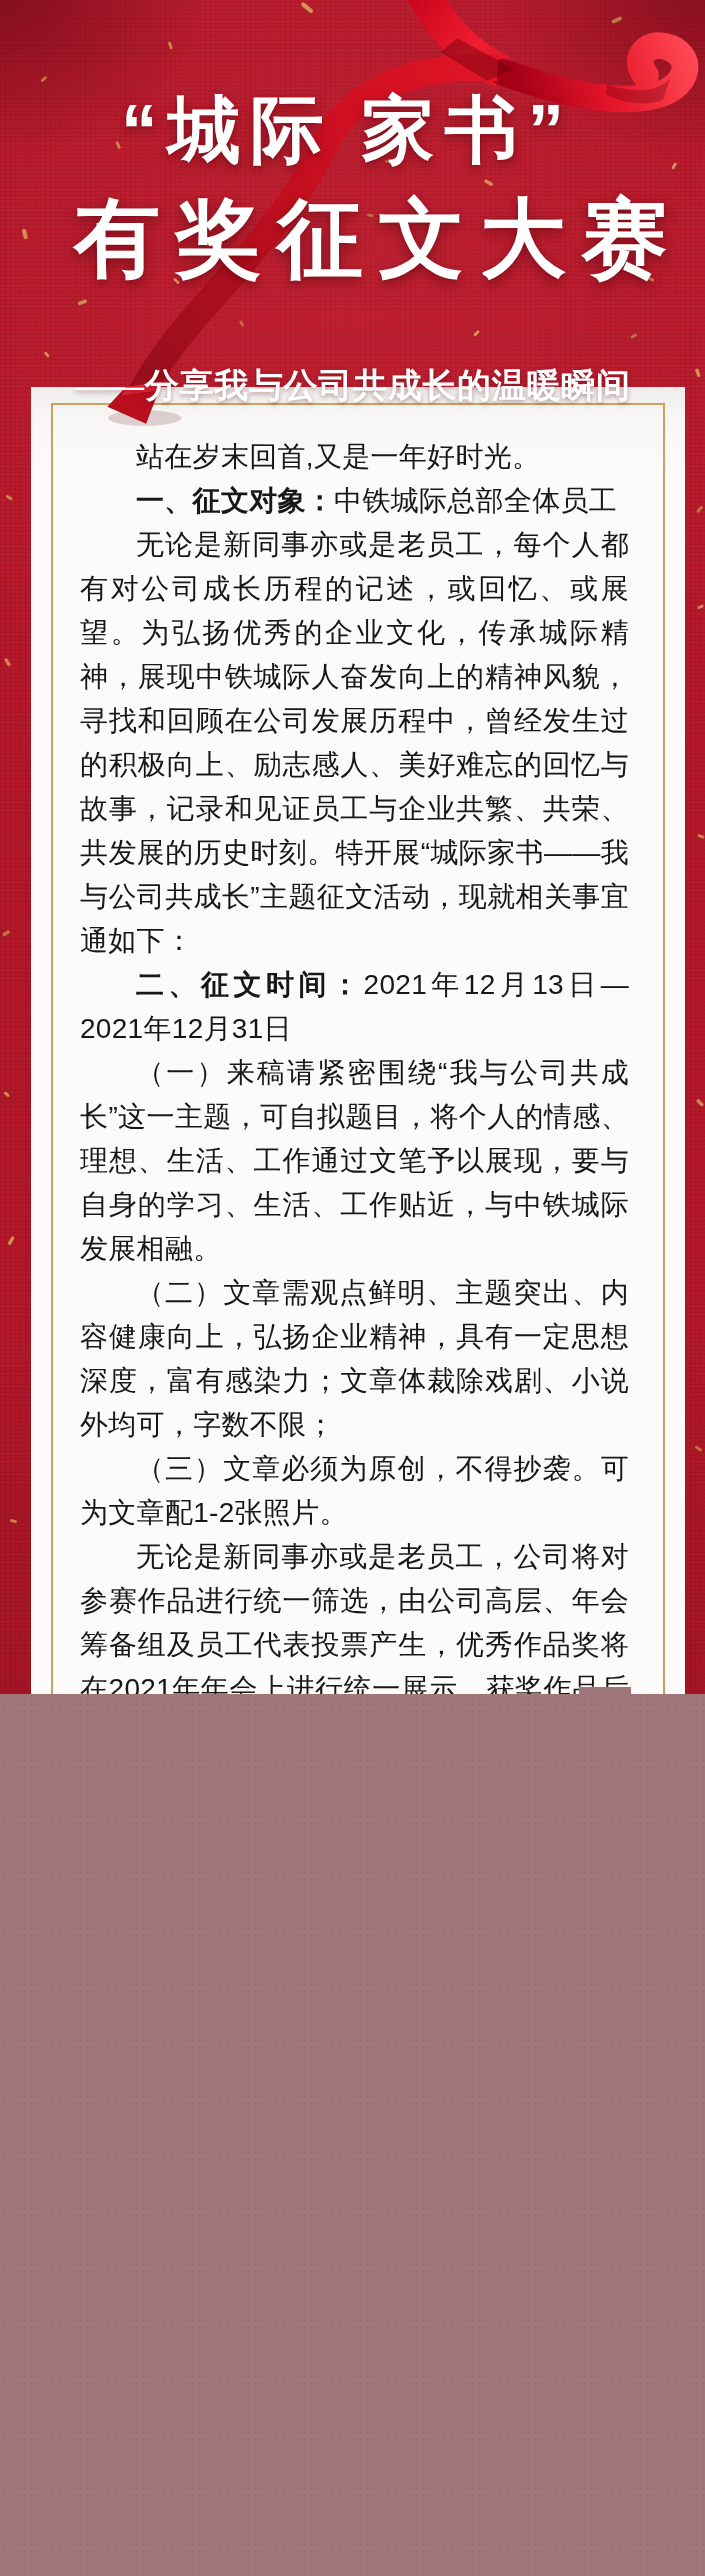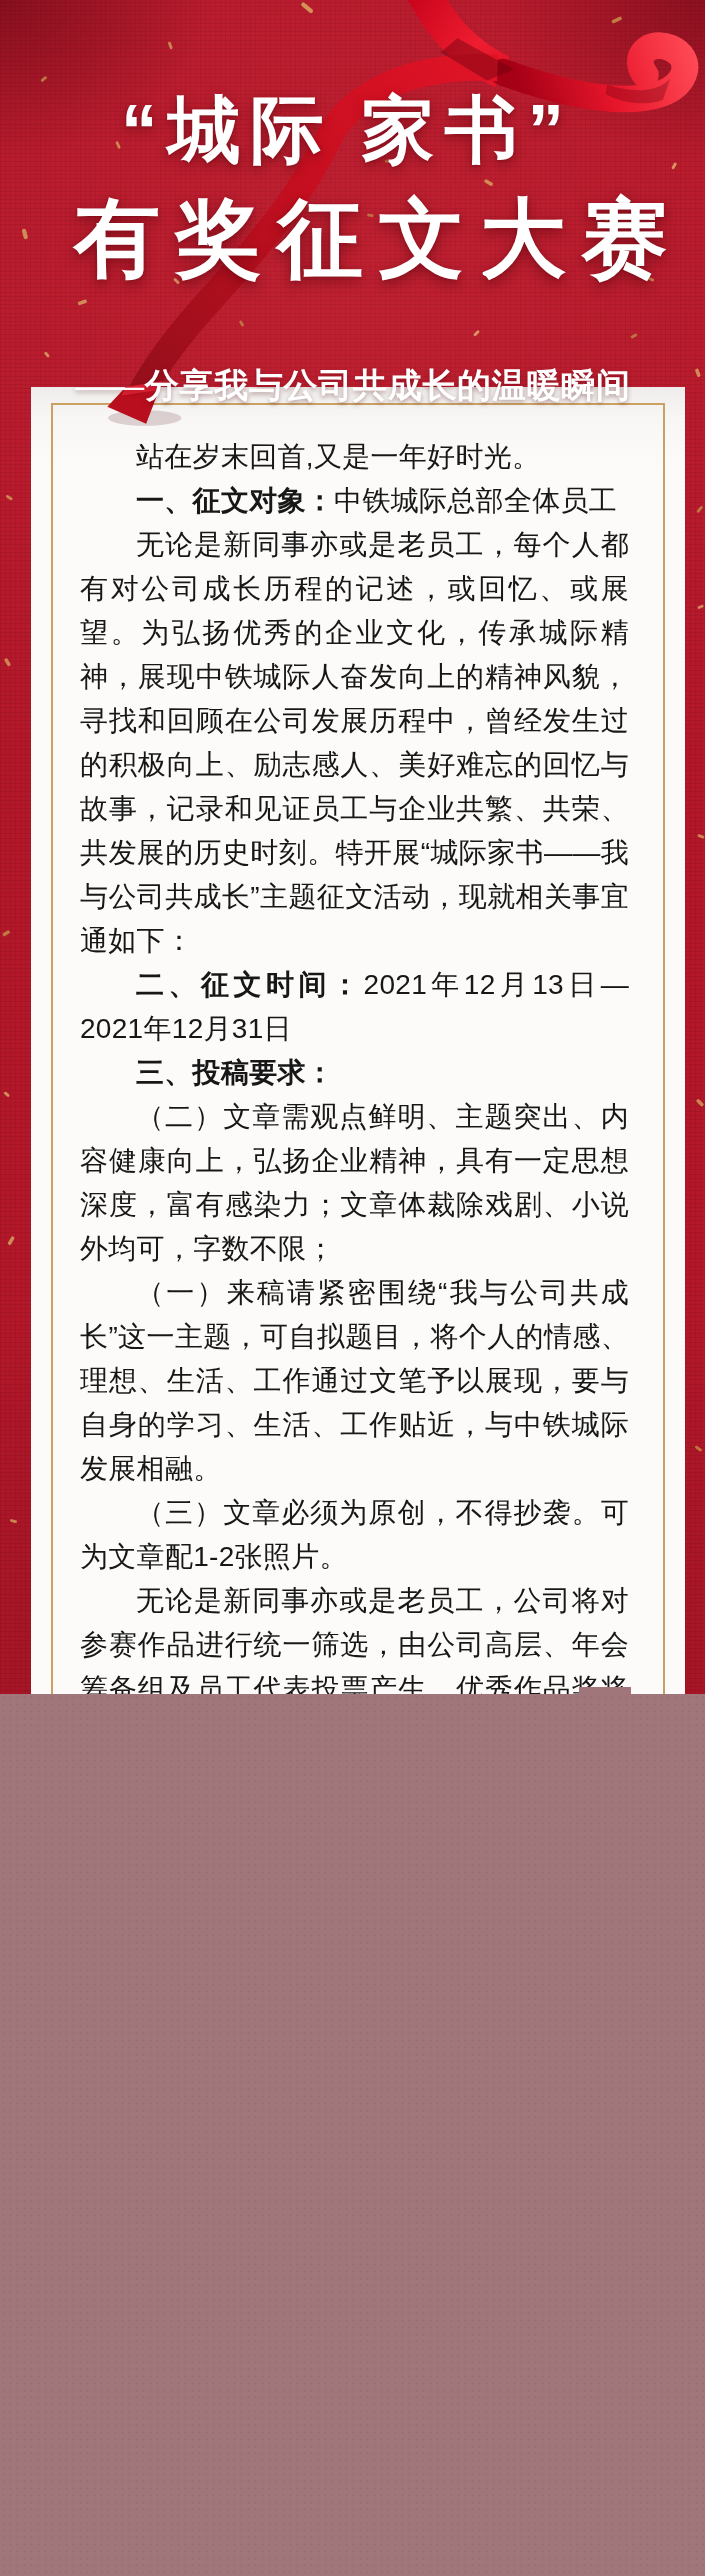--- a/index.html
+++ b/index.html
@@ -114,23 +114,22 @@
   </g>
 </svg>
 
 <div class="card">
   <div class="card-border"></div>
   <div class="content">
     <p>站在岁末回首,又是一年好时光。</p>
     <p><span class="b">一、征文对象：</span><span>中铁城际总部全体员工</span></p>
     <p>无论是新同事亦或是老员工，每个人都有对公司成长历程的记述，或回忆、或展望。为弘扬优秀的企业文化，传承城际精神，展现中铁城际人奋发向上的精神风貌，寻找和回顾在公司发展历程中，曾经发生过的积极向上、励志感人、美好难忘的回忆与故事，记录和见证员工与企业共繁、共荣、共发展的历史时刻。特开展“城际家书——我与公司共成长”主题征文活动，现就相关事宜通如下：</p>
     <p><span class="b">二、征文时间：</span><span>2021年12月13日—2021年12月31日</span></p>
-    <p class="b">三、投稿要求：</p>
+    <p>（一）来稿请紧密围绕“我与公司共成长”这一主题，可自拟题目，将个人的情感、理想、生活、工作通过文笔予以展现，要与自身的学习、生活、工作贴近，与中铁城际发展相融。</p>
     <p>（二）文章需观点鲜明、主题突出、内容健康向上，弘扬企业精神，具有一定思想深度，富有感染力；文章体裁除戏剧、小说外均可，字数不限；</p>
-    <p>（一）来稿请紧密围绕“我与公司共成长”这一主题，可自拟题目，将个人的情感、理想、生活、工作通过文笔予以展现，要与自身的学习、生活、工作贴近，与中铁城际发展相融。</p>
     <p>（三）文章必须为原创，不得抄袭。可为文章配1-2张照片。</p>
     <p>无论是新同事亦或是老员工，公司将对参赛作品进行统一筛选，由公司高层、年会筹备组及员工代表投票产生，优秀作品奖将在2021年年会上进行统一展示。获奖作品后续将在公司官网及微信公众号上等宣传平台陆续展出。</p>
     <p class="red"><span class="star">★</span><span>优秀作品奖：5名（暂定）（重金奖励）</span></p>
     <p class="red"><span class="star">★</span><span>参与奖：凡投稿即有参与奖（精美企业纪念品一份）</span></p>
     <p class="b">五：投稿方式：</p>
     <p><span>参赛作品以电子稿件形式于12月31日前发至</span><span class="red b">中铁城际</span></p>
   </div>
 </div>
 
 <svg class="ribbon" width="706" height="452" viewBox="0 0 1000 640">

